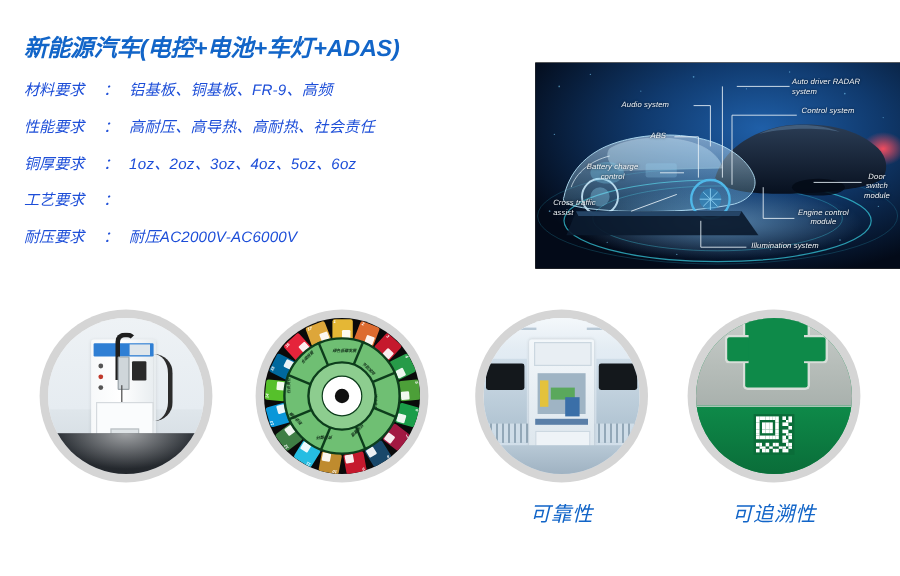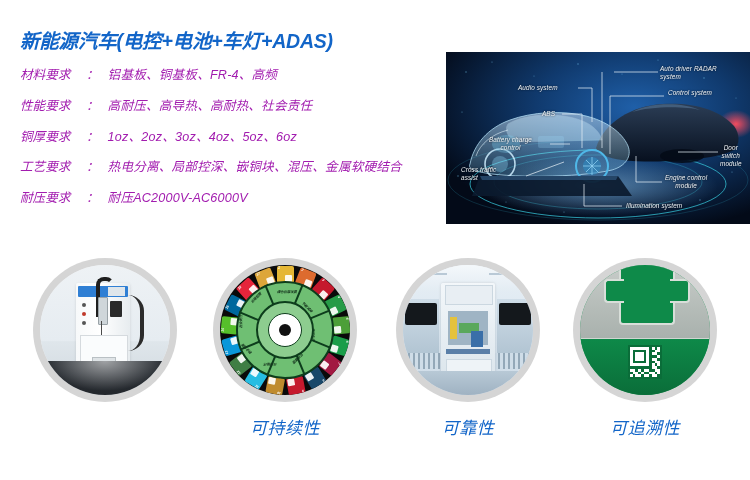--- a/index.html
+++ b/index.html
@@ -25,21 +25,21 @@
     margin:0 0 16px 0;
     white-space:nowrap;
   }
   .spec-list{display:block;}
   .spec-row{
     display:flex;
     align-items:center;
     font-size:12.6px;
     line-height:1;
     margin-bottom:18px;
-    color:#a21caf;
+    color:#1d4ed8;
     white-space:nowrap;
   }
   .spec-row:last-child{margin-bottom:0;}
   .spec-label{width:66px;flex:0 0 66px;}
   .spec-colon{flex:0 0 auto;margin-right:9px;}
   .spec-value{flex:1 1 auto;letter-spacing:0.2px;}
 
   
   .car-figure{
     position:absolute;left:406px;top:36px;width:304px;height:172px;
@@ -198,39 +198,38 @@
 
 <div class="page">
 
   <section class="spec-block">
     <h1 class="spec-title">新能源汽车(电控+电池+车灯+ADAS)</h1>
     <div class="spec-list">
 
       <div class="spec-row">
         <span class="spec-label">材料要求</span>
         <span class="spec-colon">：</span>
-        <span class="spec-value">铝基板、铜基板、FR-4、高频</span>
+        <span class="spec-value">铝基板、铜基板、FR-9、高频</span>
       </div>
 
       <div class="spec-row">
         <span class="spec-label">性能要求</span>
         <span class="spec-colon">：</span>
         <span class="spec-value">高耐压、高导热、高耐热、社会责任</span>
       </div>
 
       <div class="spec-row">
         <span class="spec-label">铜厚要求</span>
         <span class="spec-colon">：</span>
         <span class="spec-value">1oz、2oz、3oz、4oz、5oz、6oz</span>
       </div>
 
       <div class="spec-row">
         <span class="spec-label">工艺要求</span>
         <span class="spec-colon">：</span>
-        <span class="spec-value">热电分离、局部控深、嵌铜块、混压、金属软硬结合</span>
       </div>
 
       <div class="spec-row">
         <span class="spec-label">耐压要求</span>
         <span class="spec-colon">：</span>
         <span class="spec-value">耐压AC2000V-AC6000V</span>
       </div>
 
     </div>
   </section>
@@ -485,21 +484,20 @@
                 <div class="seg-txt" style="transform: translate(-35.5772px, 25.5772px) rotate(225deg);">职业健康</div>
                 <div class="seg-txt" style="transform: translate(-47px, -2px) rotate(270deg);">社会责任</div>
                 <div class="seg-txt" style="transform: translate(-35.5772px, -29.5772px) rotate(315deg);">合规经营</div>
               </div>
             <div class="mid-ring"></div>
             <div class="hub"></div>
             <div class="hub-dot"></div>
           </div>
         </div>
       </div>
-      <div class="feature-label">可持续性</div>
     </div>
 
     <div class="feature" style="left:393px;">
       <div class="circle-wrap">
         <div class="circle-inner">
           <div class="smt">
             <div class="ceiling"></div>
             <div class="beam" style="left:4px;width:40px;"></div>
             <div class="beam" style="right:4px;width:40px;"></div>
             <div class="mach-l"></div>

